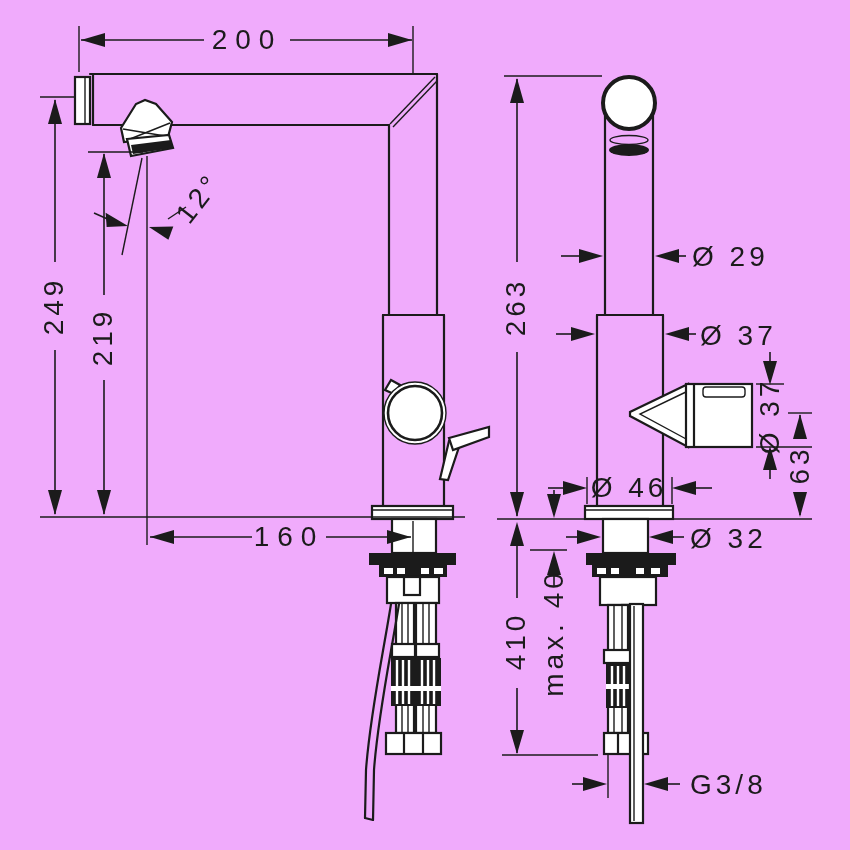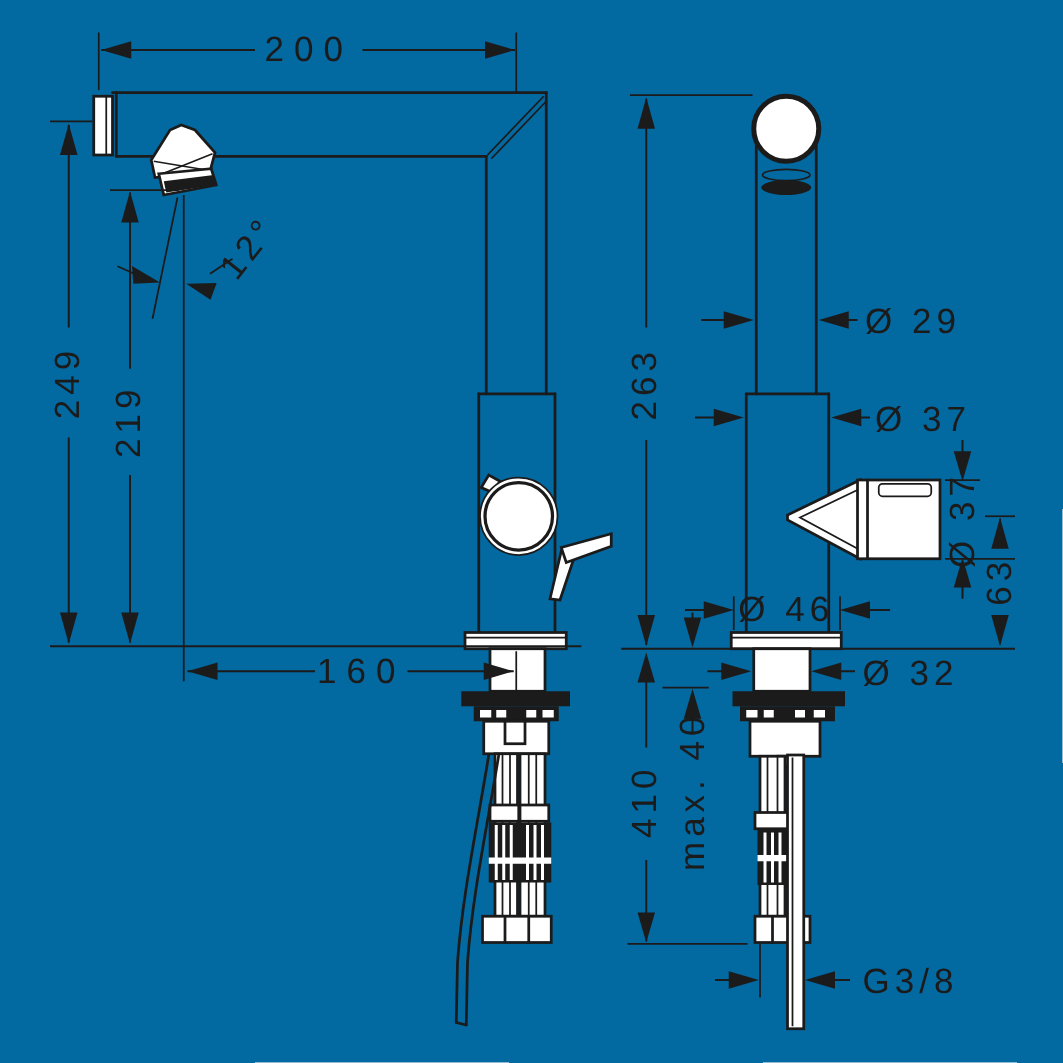--- a/index.html
+++ b/index.html
@@ -1,16 +1,16 @@
 <!DOCTYPE html>
 <html><head>
 <meta charset="utf-8">
 <style>
   html,body{margin:0;padding:0;background:#fff;}
-  .stage{width:850px;height:850px;background:#0369a1;position:relative;overflow:hidden;}
+  .stage{width:850px;height:850px;background:#f0abfc;position:relative;overflow:hidden;}
   svg{display:block;}
   .ln{stroke:#1b1b1b;stroke-width:2.2;fill:none;stroke-linecap:round;}
   .thin{stroke:#1b1b1b;stroke-width:1.4;fill:none;}
   .dim{stroke:#1b1b1b;stroke-width:1.6;fill:none;}
   .arw{fill:#1b1b1b;stroke:none;}
   .wf{fill:#fff;}
   .dark{fill:#1b1b1b;stroke:none;}
   .wln{stroke:#fff;stroke-width:2.4;fill:none;}
   text{font-family:"Liberation Sans","DejaVu Sans",sans-serif;font-size:28px;fill:#1b1b1b;letter-spacing:4px;}
   .sp8{letter-spacing:8px;}

